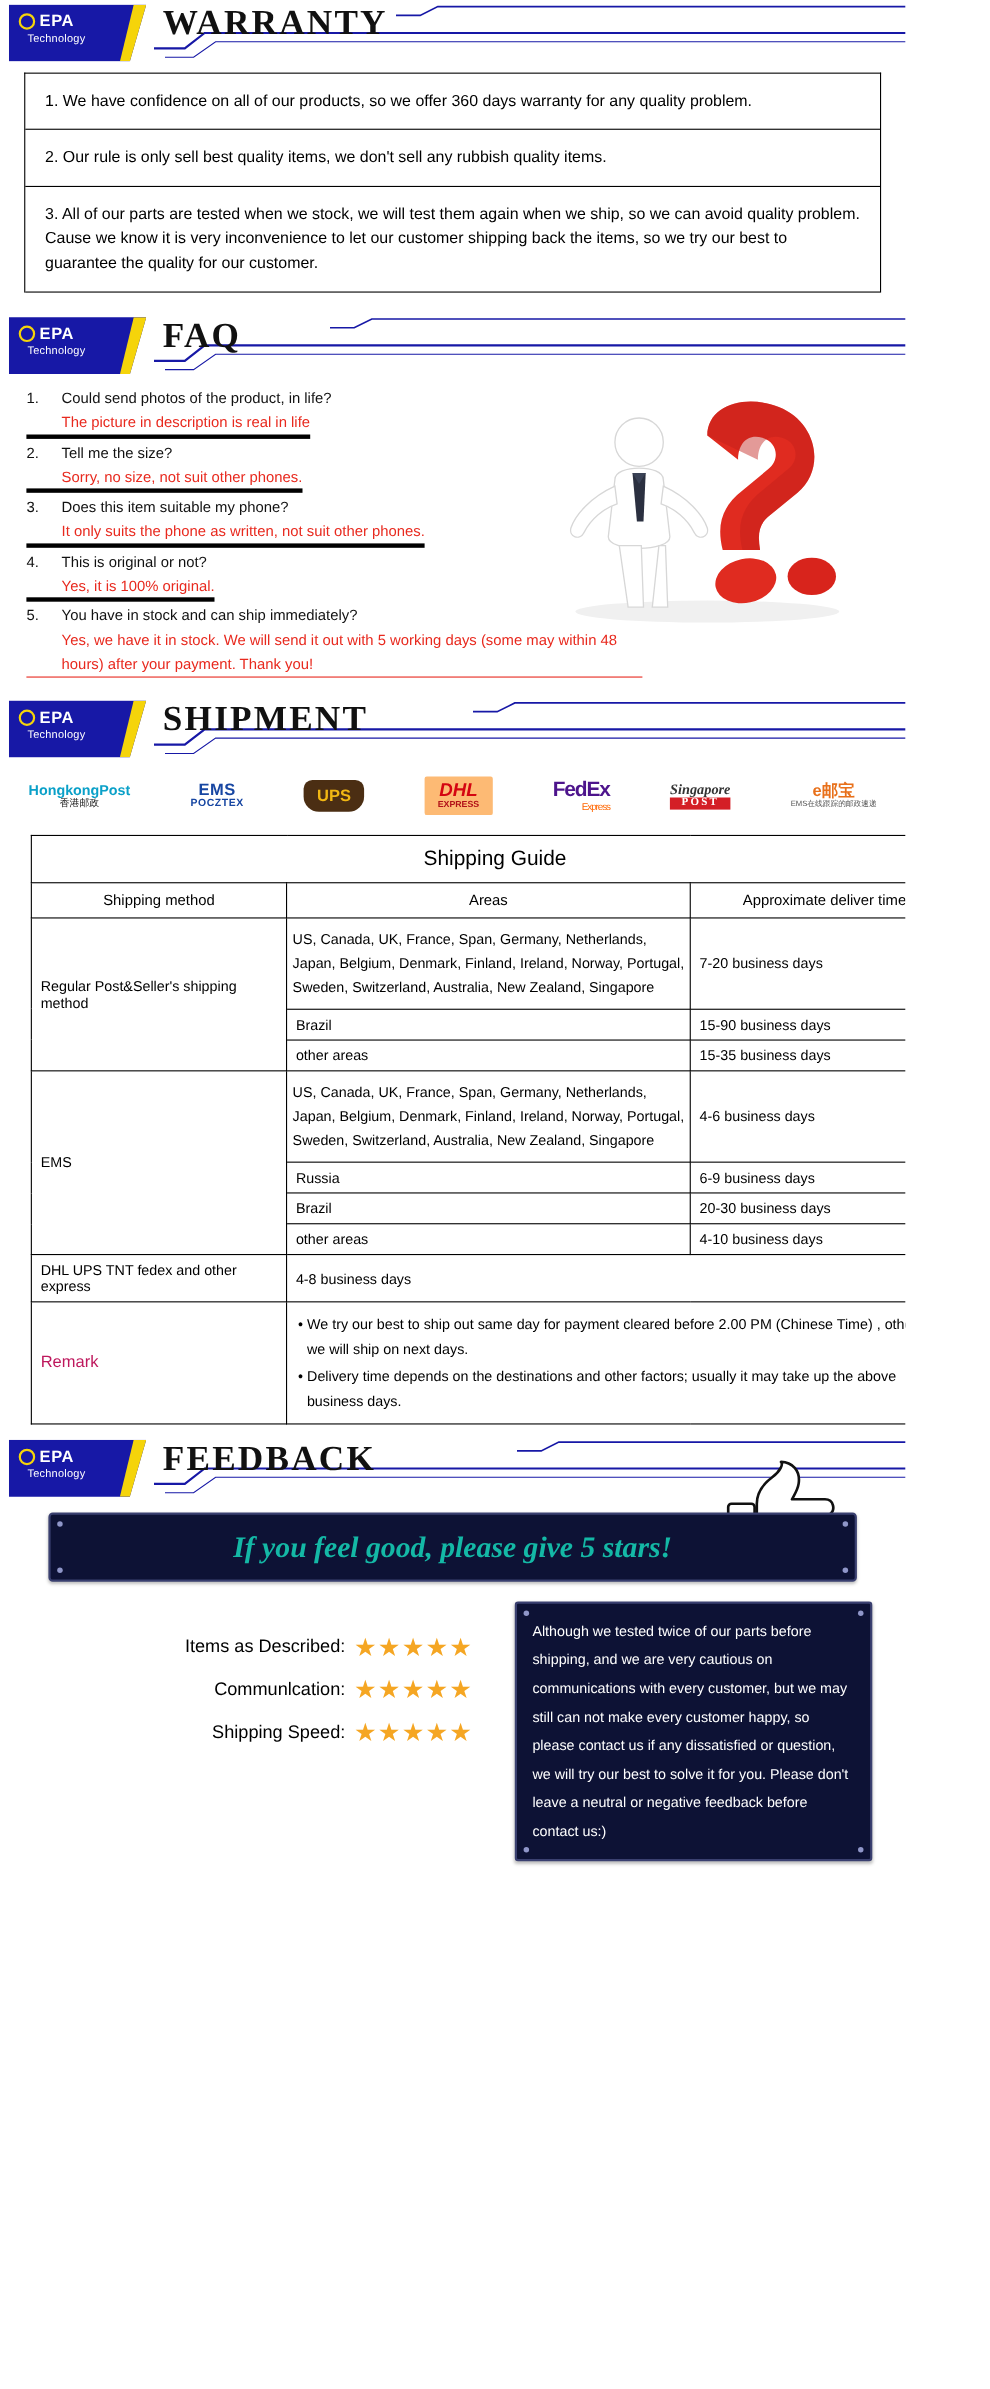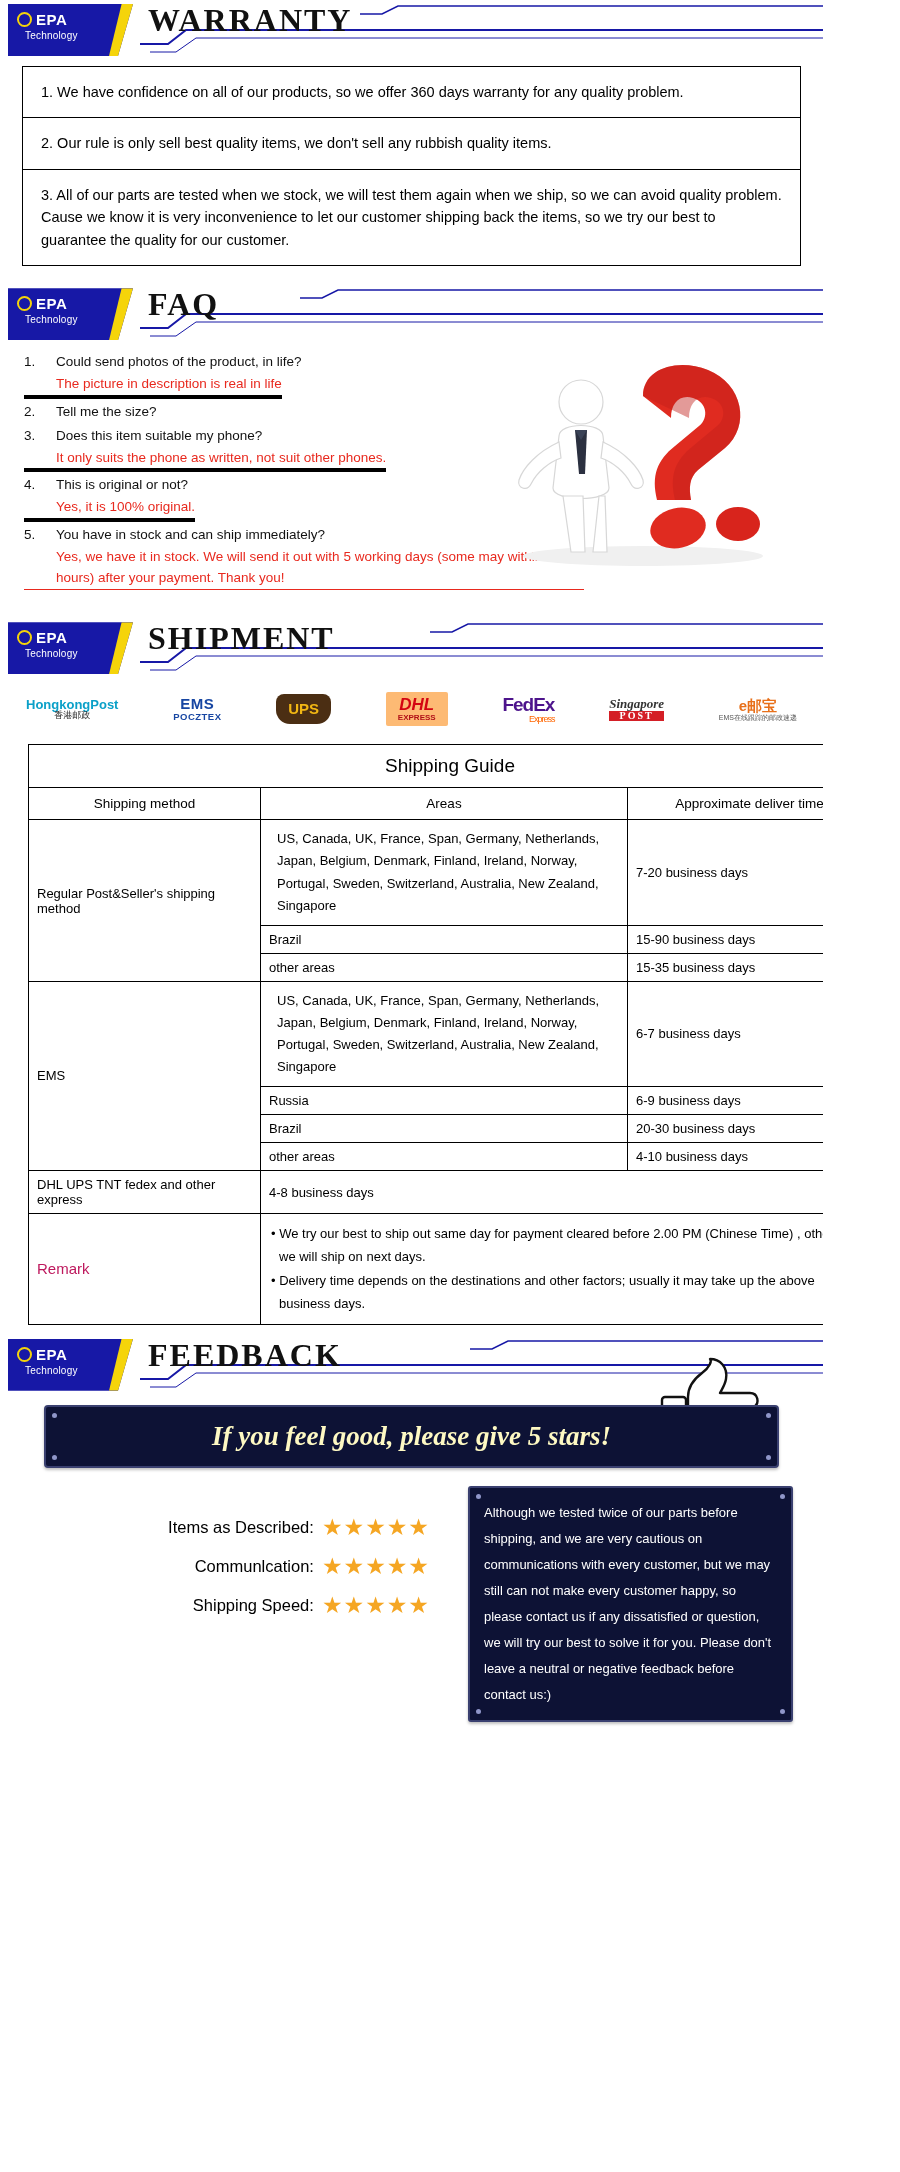--- a/index.html
+++ b/index.html
@@ -204,41 +204,41 @@
     font-weight: normal;
     padding: 10px;
   }
   table.ship .col-h {
     text-align: center;
     font-weight: normal;
     padding: 8px;
     font-size: 13.5px;
   }
   table.ship .ctr { text-align: left; }
-  table.ship .areas { line-height: 1.7; padding: 8px 16px; }
+  table.ship .areas { line-height: 1.7; padding: 8px 5px; }
   table.ship .remark {
     color: #be185d;
     text-align: left;
     font-size: 15px;
   }
   table.ship .remark-body {
     line-height: 1.8;
     padding: 8px 10px;
     font-size: 13px;
   }
   table.ship .remark-body div { text-indent: -8px; padding-left: 8px;}
 
   
   .fb-wrap { position: relative; padding-bottom: 12px; }
   .stars-banner {
     margin: 8px 44px 0 44px;
     background: #0d1235;
     border: 2px solid #3a4070;
     border-radius: 4px;
-    color: #fef9c3;
+    color: #14b8a6;
     font-family: "Liberation Serif", serif;
     font-size: 27px;
     font-weight: bold;
     font-style: italic;
     text-align: center;
     padding: 14px 10px;
     position: relative;
     box-shadow: 0 2px 3px rgba(0,0,0,.25);
   }
   .stars-banner .screw {
@@ -354,20 +354,21 @@
           <span class="num">1.</span>
           <span>Could send photos of the product, in life?</span>
         </div>
         <div class="faq-a-wrap"><span class="faq-a">The picture in description is real in life</span></div>
       </li>
       <li>
         <div class="faq-q">
           <span class="num">2.</span>
           <span>Tell me the size?</span>
         </div>
+        <div class="faq-a-wrap"><span class="faq-a">Sorry, no size, not suit other phones.</span></div>
       </li>
       <li>
         <div class="faq-q">
           <span class="num">3.</span>
           <span>Does this item suitable my phone?</span>
         </div>
         <div class="faq-a-wrap"><span class="faq-a">It only suits the phone as written, not suit other phones.</span></div>
       </li>
       <li>
         <div class="faq-q">
@@ -463,21 +464,21 @@
         <td class="ctr">15-90 business days</td>
       </tr>
       <tr>
         <td class="ctr">other areas</td>
         <td class="ctr">15-35 business days</td>
       </tr>
 
       <tr>
         <td rowspan="4" class="ctr">EMS</td>
         <td class="areas">US, Canada, UK, France, Span, Germany, Netherlands, Japan, Belgium, Denmark, Finland, Ireland, Norway, Portugal, Sweden, Switzerland, Australia, New Zealand, Singapore</td>
-        <td class="ctr">6-7 business days</td>
+        <td class="ctr">4-6 business days</td>
       </tr>
       <tr>
         <td class="ctr">Russia</td>
         <td class="ctr">6-9 business days</td>
       </tr>
       <tr>
         <td class="ctr">Brazil</td>
         <td class="ctr">20-30 business days</td>
       </tr>
       <tr>

